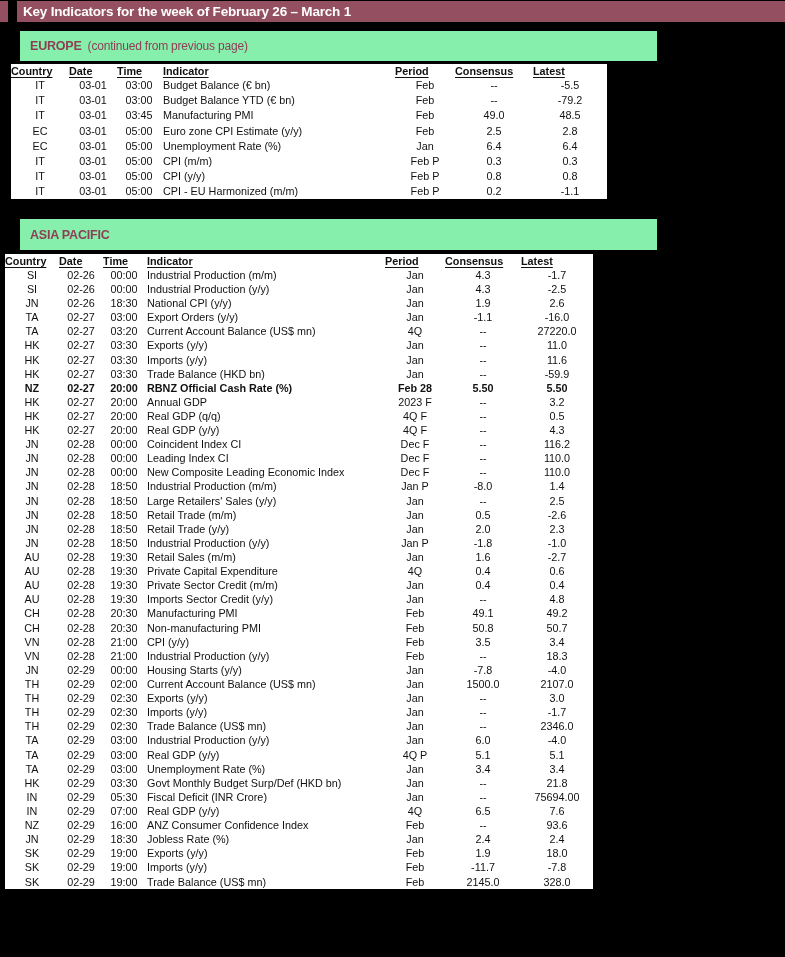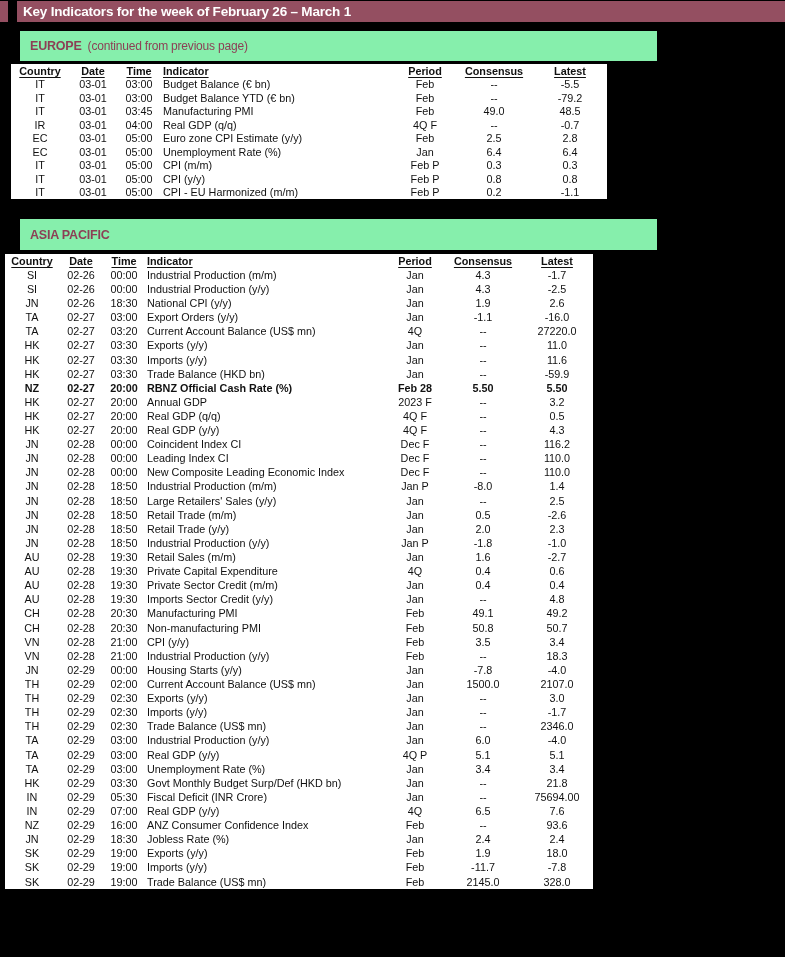--- a/index.html
+++ b/index.html
@@ -48,21 +48,21 @@
   .table-box-asia{left:3px;top:252px;width:592px;height:639px;}
   table.ktable{
     width:100%;height:100%;border-collapse:collapse;table-layout:fixed;
     font-size:10.8px;color:var(--table-text);
   }
   .table-box-europe tr{height:13.5px;}
   .table-box-asia tr{height:13.8px;}
   table.ktable th{
     font-weight:bold;text-decoration:underline;
     text-underline-offset:2px;text-decoration-thickness:1px;
-    text-align:center;vertical-align:middle;white-space:nowrap;
+    text-align:left;vertical-align:middle;white-space:nowrap;
     padding:0;
   }
   table.ktable td{
     text-align:center;vertical-align:middle;white-space:nowrap;
     padding:0;overflow:hidden;
   }
   table.ktable th.c3, table.ktable td.c3{text-align:left;padding-left:2px;}
   table.ktable tr.bold-row td{font-weight:bold;}
 </style>
 </head>
@@ -124,29 +124,20 @@
           <tr>
             <td class="c0">IT</td>
             <td class="c1">03-01</td>
             <td class="c2">03:45</td>
             <td class="c3">Manufacturing PMI</td>
             <td class="c4">Feb</td>
             <td class="c5">49.0</td>
             <td class="c6">48.5</td>
           </tr>
           <tr>
-            <td class="c0">IR</td>
-            <td class="c1">03-01</td>
-            <td class="c2">04:00</td>
-            <td class="c3">Real GDP (q/q)</td>
-            <td class="c4">4Q F</td>
-            <td class="c5">--</td>
-            <td class="c6">-0.7</td>
-          </tr>
-          <tr>
             <td class="c0">EC</td>
             <td class="c1">03-01</td>
             <td class="c2">05:00</td>
             <td class="c3">Euro zone CPI Estimate (y/y)</td>
             <td class="c4">Feb</td>
             <td class="c5">2.5</td>
             <td class="c6">2.8</td>
           </tr>
           <tr>
             <td class="c0">EC</td>

